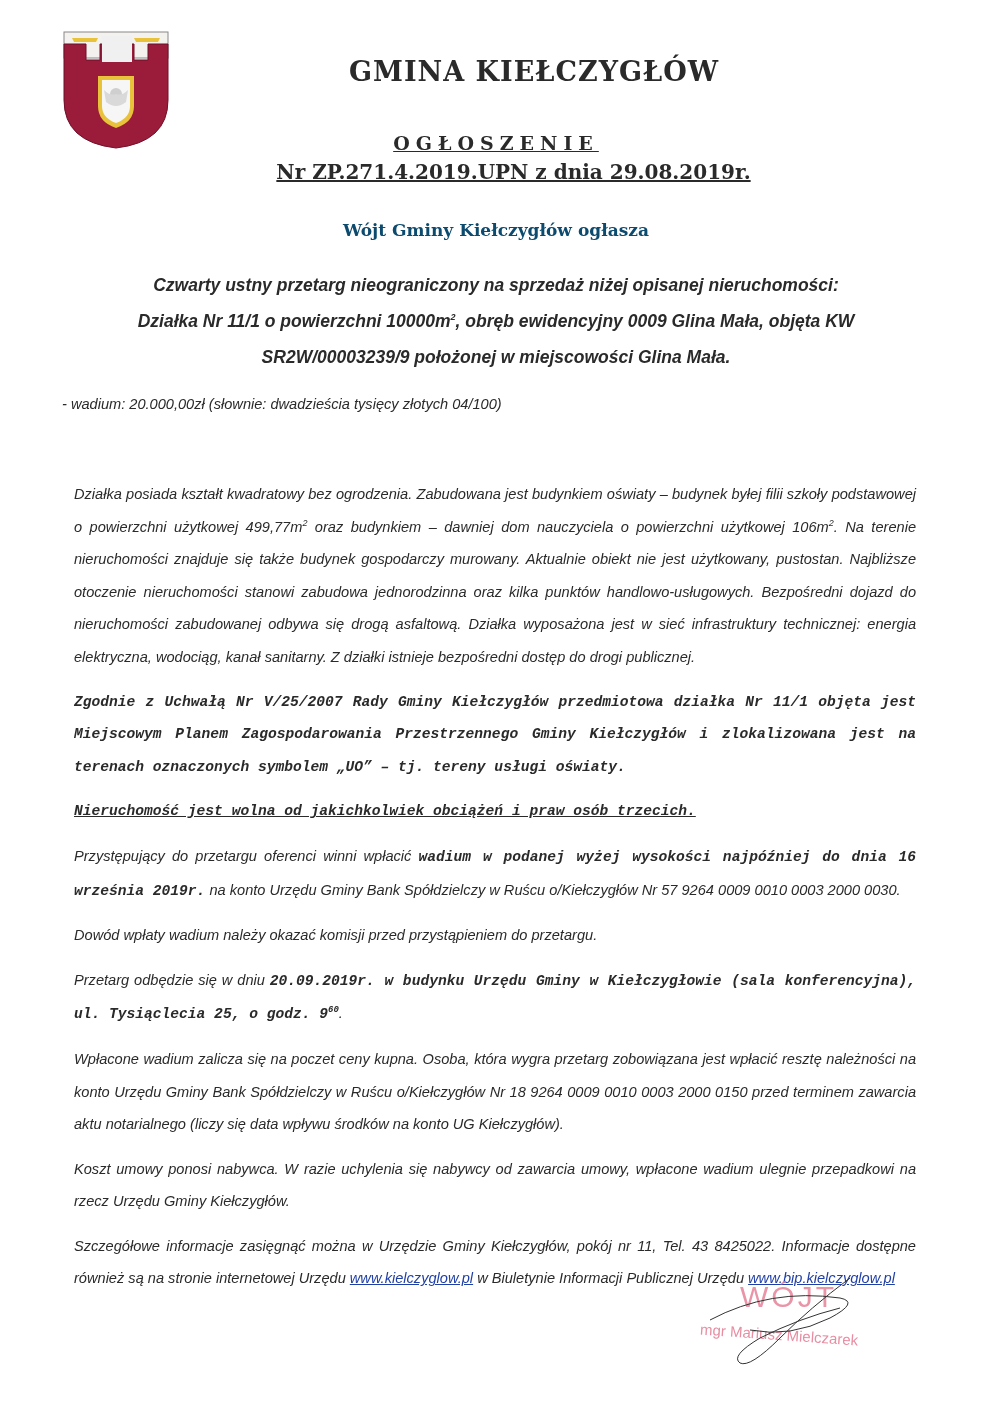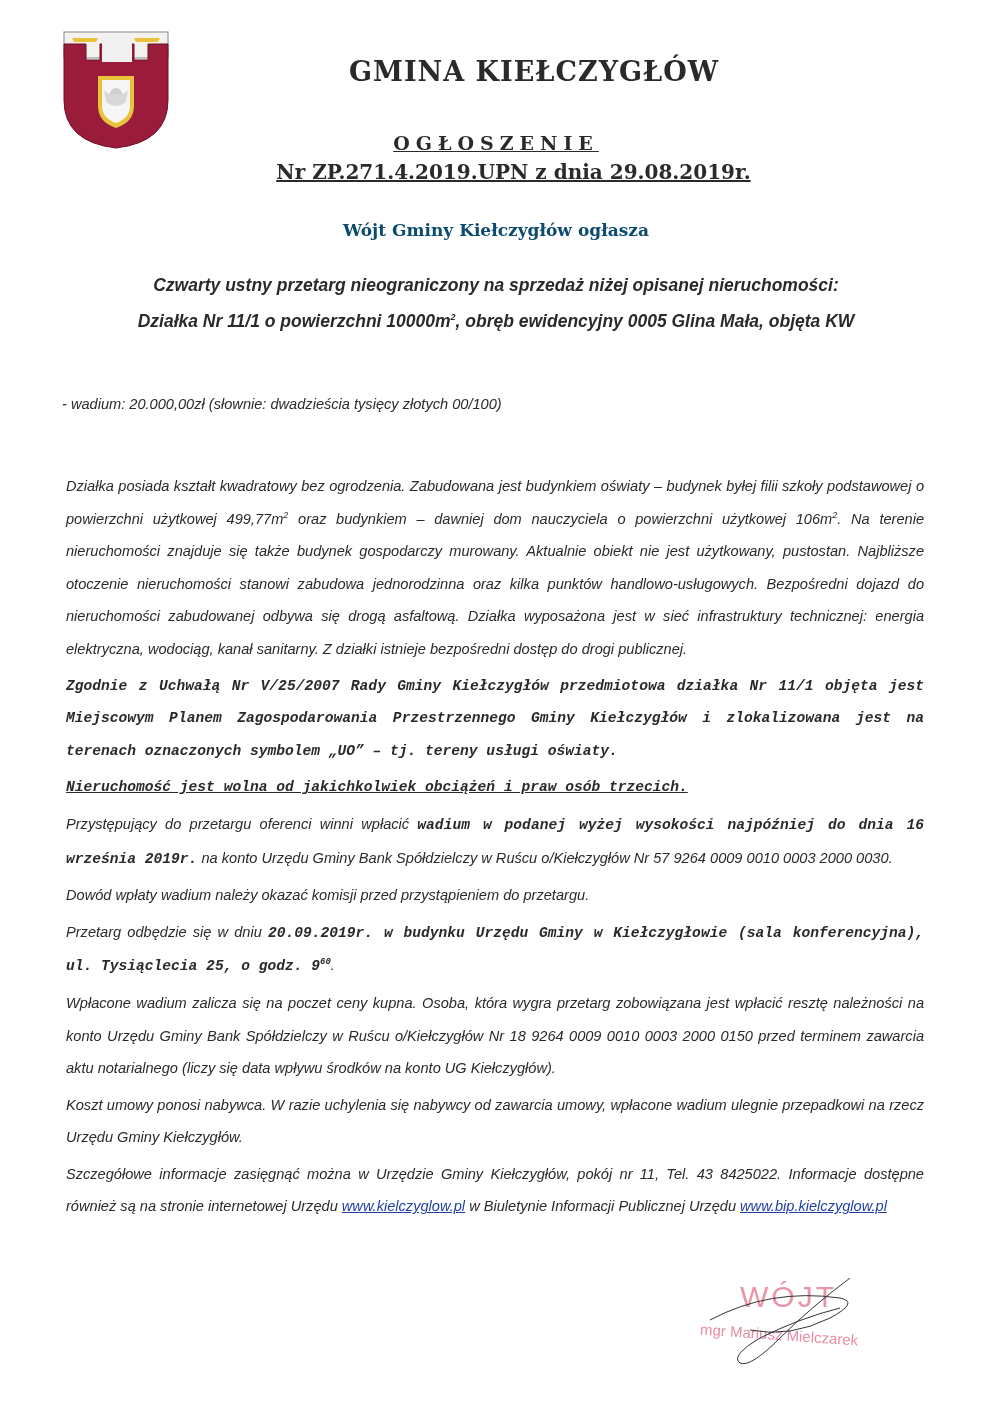--- a/index.html
+++ b/index.html
@@ -37,21 +37,21 @@
   .terms {
     position: absolute; left: 62px; right: 62px; top: 389px;
     font-family: "Liberation Sans", sans-serif; font-style: italic; font-size: 14.6px;
     line-height: 31px; color: #2a2a2a;
   }
   .body-text {
     position: absolute; left: 62px; width: 866px; top: 466px;
     font-family: "Liberation Sans", sans-serif; font-style: italic; font-size: 14.6px;
     line-height: 32.6px; color: #2a2a2a; text-align: justify;
   }
-  .body-text p { margin: 4px; }
+  .body-text p { margin: 12px; }
   .b { font-weight: bold; font-family: Liberation Mono, monospace; }
   .u { text-decoration: underline; }
   sup { font-size: 9px; line-height: 0; }
   a.link { color: #1f3fa6; text-decoration: underline; }
   .signature { position: absolute; left: 690px; top: 1278px; width: 200px; height: 90px; }
   .stamp-title {
     position: absolute; left: 740px; top: 1280px;
     font-family: "Liberation Sans", sans-serif; font-size: 30px; color: #e47a92;
     letter-spacing: 3px; opacity: 0.8;
   }
@@ -75,25 +75,26 @@
   <path d="M42 60 Q48 66 54 64 Q60 66 66 60 L64 72 Q54 80 44 72 Z" fill="#d9d9d9"></path>
 </svg>
 
 <div class="org-title">GMINA  KIEŁCZYGŁÓW</div>
 <div class="ann-label">OGŁOSZENIE</div>
 <div class="ann-number">Nr ZP.271.4.2019.UPN z dnia 29.08.2019r.</div>
 <div class="announcer">Wójt Gminy Kiełczygłów ogłasza</div>
 
 <div class="subject">
   <div>Czwarty ustny przetarg nieograniczony na sprzedaż niżej opisanej nieruchomości:</div>
-  <div><span>Działka Nr 11/1 o powierzchni 10000m</span><sup>2</sup><span>, obręb ewidencyjny 0005 Glina Mała, objęta KW</span></div>
+  <div><span>Działka Nr 11/1 o powierzchni 10000m</span><sup>2</sup><span>, obręb ewidencyjny 0009 Glina Mała, objęta KW</span></div>
+  <div>SR2W/00003239/9 położonej w miejscowości Glina Mała.</div>
 </div>
 
 <div class="terms">
-  <div>- wadium: 20.000,00zł (słownie: dwadzieścia tysięcy złotych 00/100)</div>
+  <div>- wadium: 20.000,00zł (słownie: dwadzieścia tysięcy złotych 04/100)</div>
 </div>
 
 <div class="body-text">
   <p><span>Działka posiada kształt kwadratowy bez ogrodzenia. Zabudowana jest budynkiem oświaty – budynek byłej filii szkoły podstawowej o powierzchni użytkowej 499,77m</span><sup>2</sup><span> oraz budynkiem – dawniej dom nauczyciela o powierzchni użytkowej 106m</span><sup>2</sup><span>. Na terenie nieruchomości znajduje się także budynek gospodarczy murowany. Aktualnie obiekt nie jest użytkowany, pustostan. Najbliższe otoczenie nieruchomości stanowi zabudowa jednorodzinna oraz kilka punktów handlowo-usługowych. Bezpośredni dojazd do nieruchomości zabudowanej odbywa się drogą asfaltową. Działka wyposażona jest w sieć infrastruktury technicznej: energia elektryczna, wodociąg, kanał sanitarny. Z działki istnieje bezpośredni dostęp do drogi publicznej.</span></p>
   <p class="b">Zgodnie z Uchwałą Nr V/25/2007 Rady Gminy Kiełczygłów przedmiotowa działka Nr 11/1 objęta jest Miejscowym Planem Zagospodarowania Przestrzennego Gminy Kiełczygłów i zlokalizowana jest na terenach oznaczonych symbolem „UO” – tj. tereny usługi oświaty.</p>
   <p class="b u">Nieruchomość jest wolna od jakichkolwiek obciążeń i praw osób trzecich.</p>
   <p><span>Przystępujący do przetargu oferenci winni wpłacić </span><span class="b">wadium w podanej wyżej wysokości najpóźniej do dnia 16 września 2019r.</span><span> na konto Urzędu Gminy Bank Spółdzielczy w Ruścu o/Kiełczygłów Nr 57 9264 0009 0010 0003 2000 0030.</span></p>
   <p>Dowód wpłaty wadium należy okazać komisji przed przystąpieniem do przetargu.</p>
   <p><span>Przetarg odbędzie się w dniu </span><span class="b">20.09.2019r. w budynku Urzędu Gminy w Kiełczygłowie (sala konferencyjna), ul. Tysiąclecia 25, o godz. 9</span><sup class="b">60</sup><span>.</span></p>
   <p>Wpłacone wadium zalicza się na poczet ceny kupna. Osoba, która wygra przetarg zobowiązana jest wpłacić resztę należności na konto Urzędu Gminy Bank Spółdzielczy w Ruścu o/Kiełczygłów Nr 18 9264 0009 0010 0003 2000 0150 przed terminem zawarcia aktu notarialnego (liczy się data wpływu środków na konto UG Kiełczygłów).</p>

